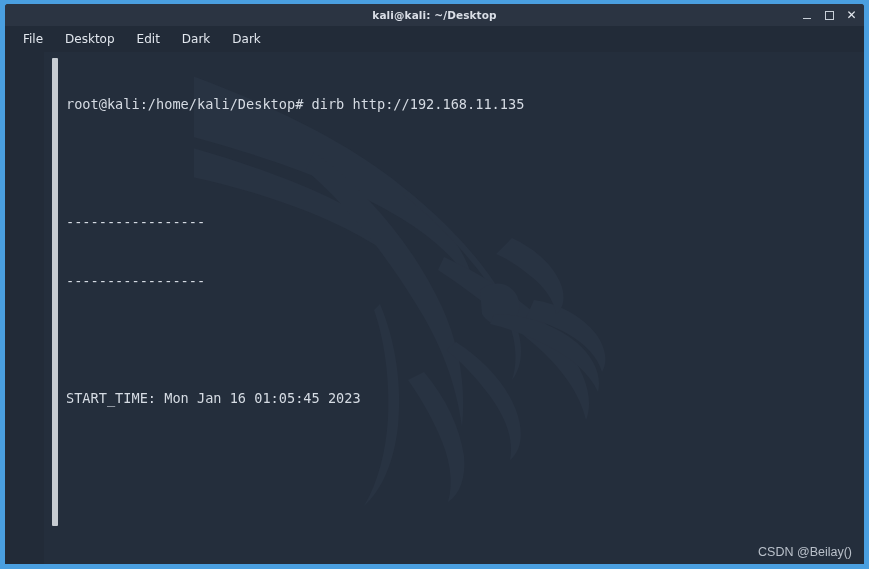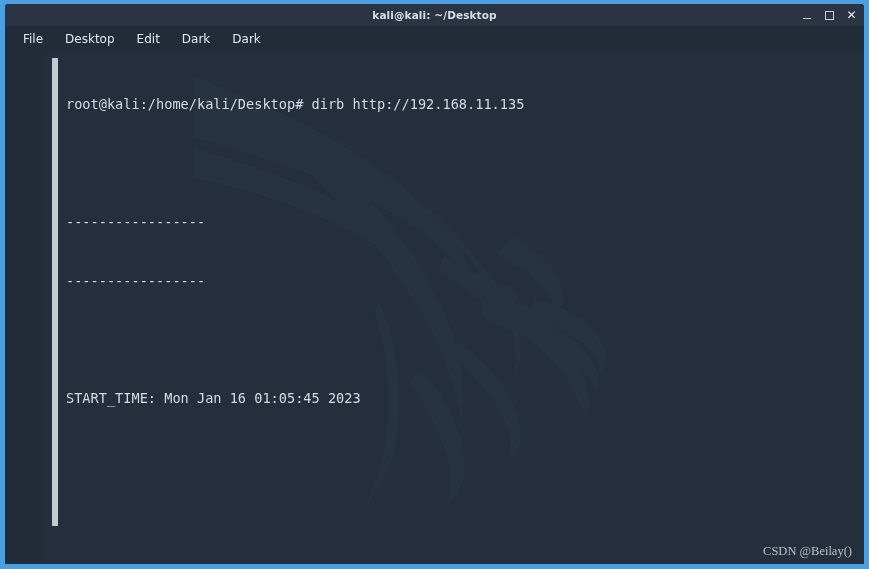--- a/index.html
+++ b/index.html
@@ -161,21 +161,21 @@
     white-space: pre;
     letter-spacing: 0px;
   }
   .tline { height: 19.6px; }
 
   
   #csdn-watermark {
     position: absolute;
     right: 12px;
     bottom: 5px;
-    font-family: Liberation Serif, serif;
+    font-family: Liberation Sans, sans-serif;
     font-size: 12.5px;
     color: #b9c0ca;
     pointer-events: none;
   }
 </style>
 </head>
 <body>
 
 <div id="window">
 

